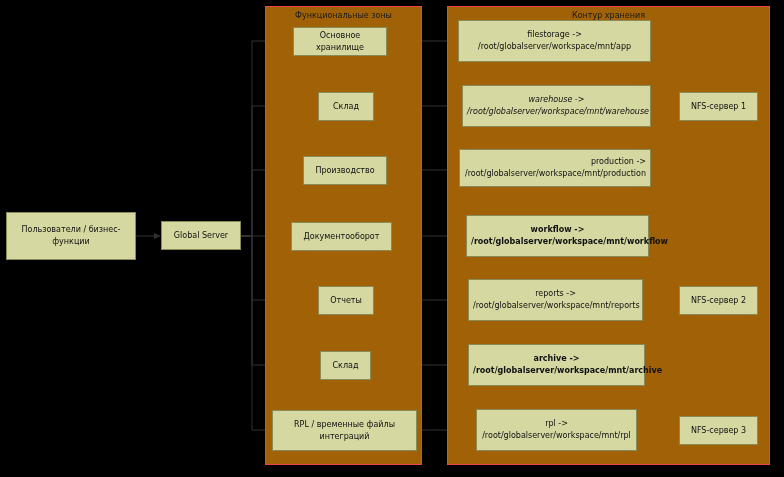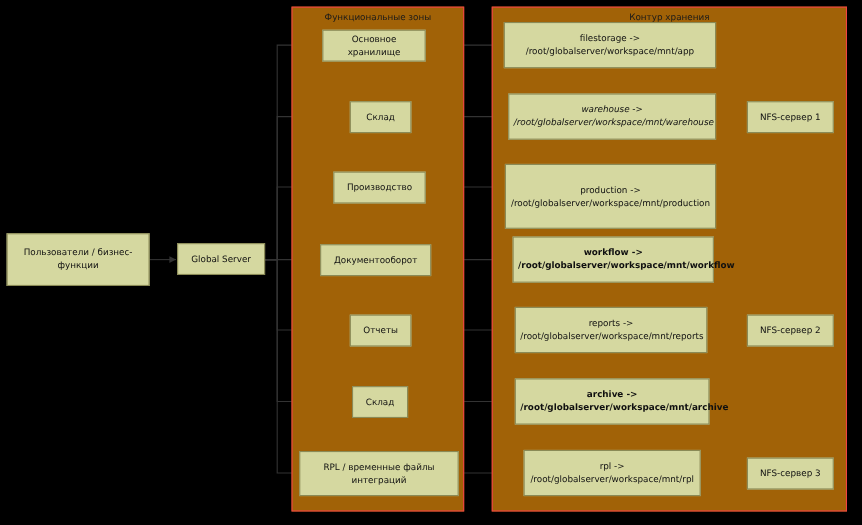--- a/index.html
+++ b/index.html
@@ -166,21 +166,21 @@
       <span class="l1">filestorage -&gt;</span>
       <span class="l2">/root/globalserver/workspace/mnt/app</span>
     </span>
   </div>
   <div class="node" style="left:462px; top:85px; width:189px; height:42px;font-style:italic;">
     <span class="lines">
       <span class="l1">warehouse -&gt;</span>
       <span class="l2">/root/globalserver/workspace/mnt/warehouse</span>
     </span>
   </div>
-  <div class="node" style="left:459px; top:149px; width:192px; height:59px;">
+  <div class="node" style="left:459px; top:149px; width:192px; height:38px;text-align:right;">
     <span class="lines">
       <span class="l1">production -&gt;</span>
       <span class="l2">/root/globalserver/workspace/mnt/production</span>
     </span>
   </div>
   <div class="node" style="left:466px; top:215px; width:183px; height:42px;font-weight:bold;">
     <span class="lines">
       <span class="l1">workflow -&gt;</span>
       <span class="l2">/root/globalserver/workspace/mnt/workflow</span>
     </span>

